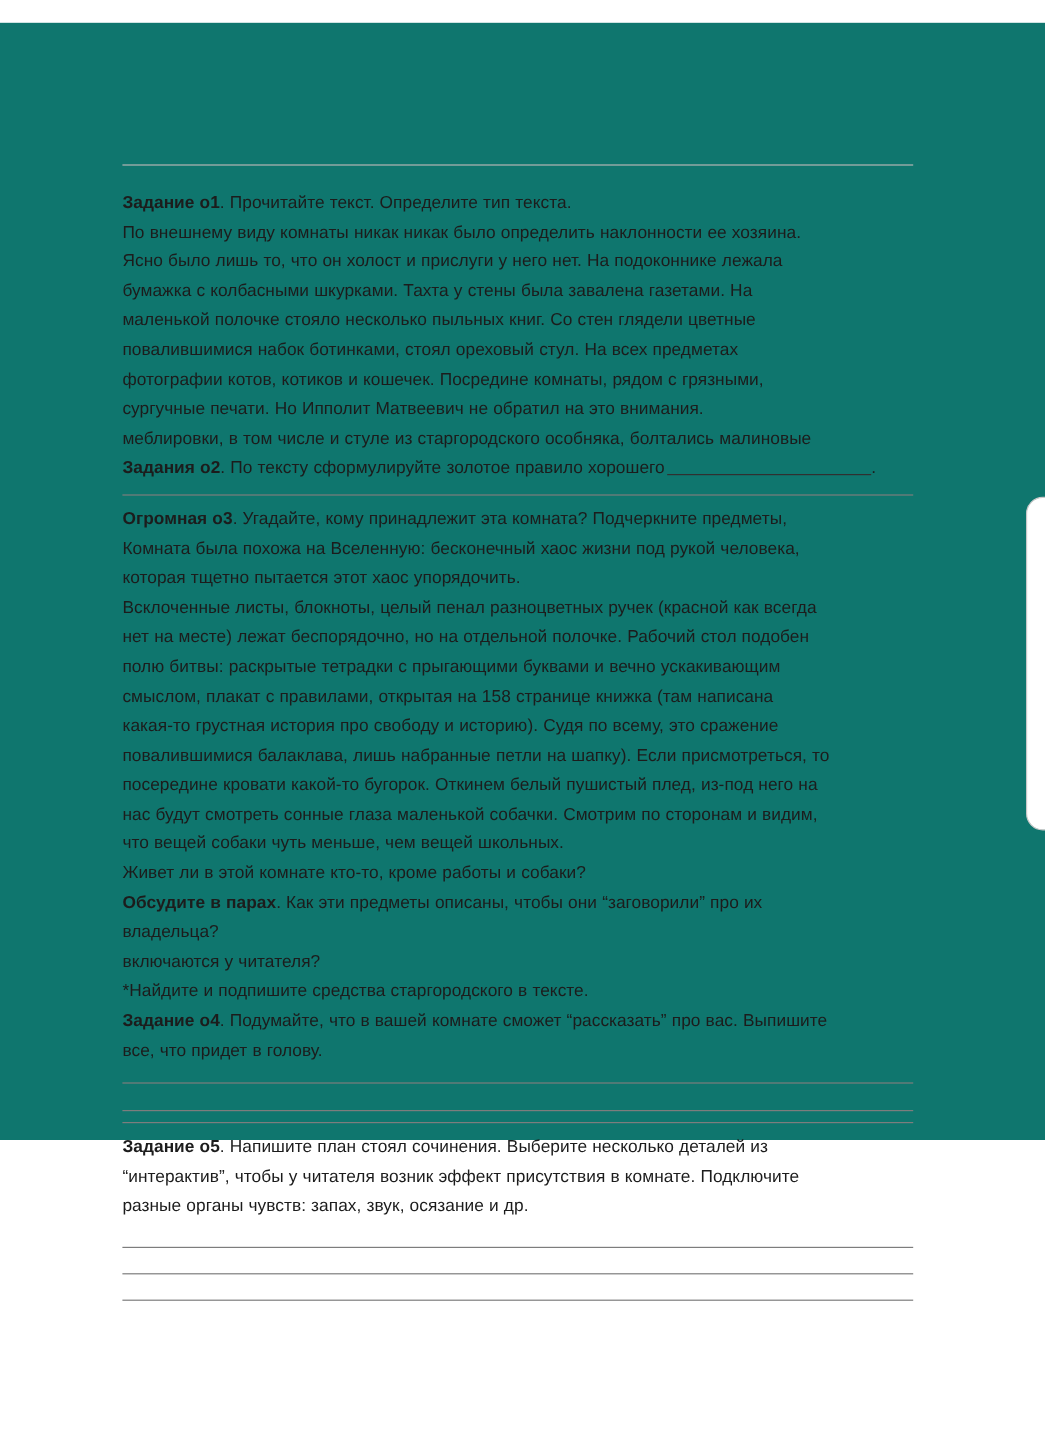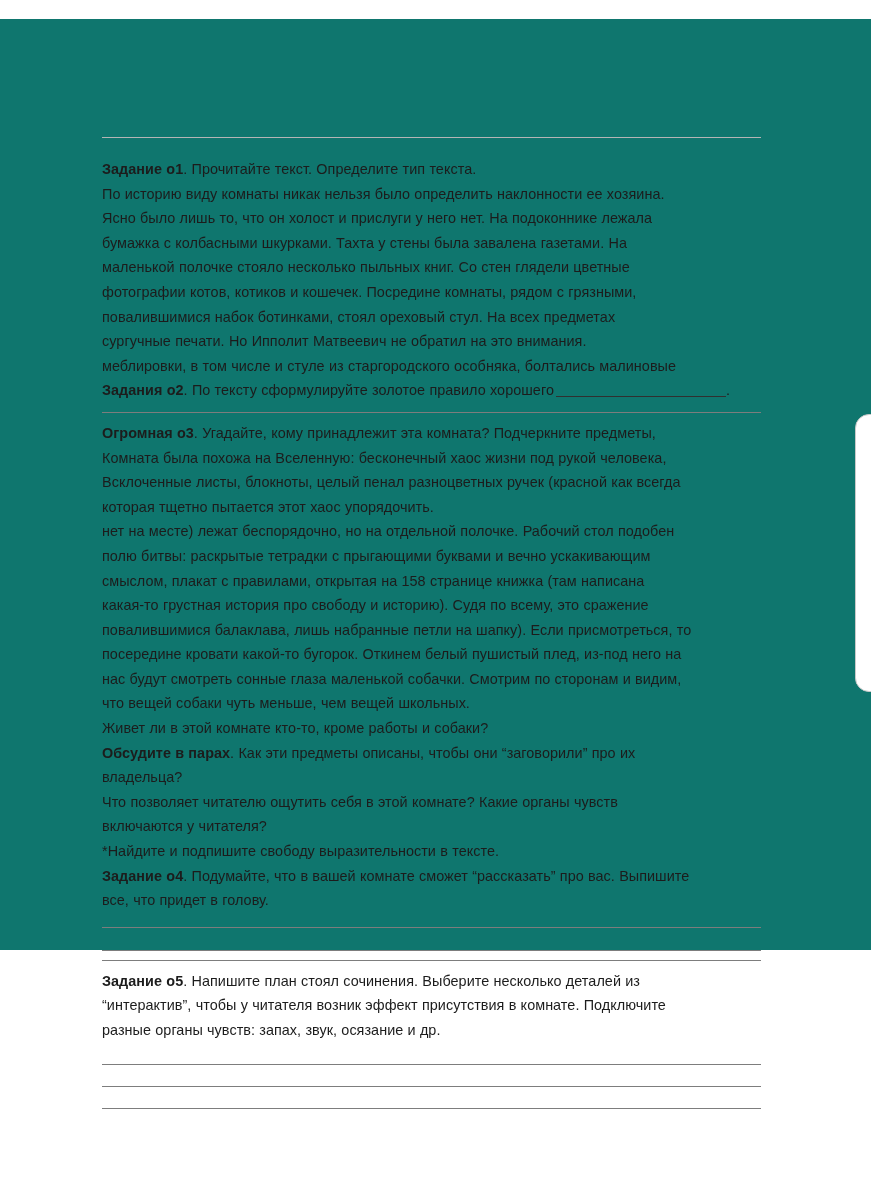--- a/index.html
+++ b/index.html
@@ -117,58 +117,57 @@
 <div class="page">
 
   <div class="edge-panel"></div>
 
   <div class="content">
 
     <div class="rule top-rule"></div>
 
     <div class="block">
       <p class="line"><b>Задание о1</b><span>. Прочитайте текст. Определите тип текста.</span></p>
-      <p class="line">По историю виду комнаты никак нельзя было определить наклонности ее хозяина.</p>
+      <p class="line">По внешнему виду комнаты никак никак было определить наклонности ее хозяина.</p>
       <p class="line">Ясно было лишь то, что он холост и прислуги у него нет. На подоконнике лежала</p>
       <p class="line">бумажка с колбасными шкурками. Тахта у стены была завалена газетами. На</p>
       <p class="line">маленькой полочке стояло несколько пыльных книг. Со стен глядели цветные</p>
+      <p class="line">повалившимися набок ботинками, стоял ореховый стул. На всех предметах</p>
       <p class="line">фотографии котов, котиков и кошечек. Посредине комнаты, рядом с грязными,</p>
-      <p class="line">повалившимися набок ботинками, стоял ореховый стул. На всех предметах</p>
       <p class="line">сургучные печати. Но Ипполит Матвеевич не обратил на это внимания.</p>
       <p class="line">меблировки, в том числе и стуле из старгородского особняка, болтались малиновые</p>
     </div>
 
     <div class="block">
       <p class="line"><b>Задания о2</b><span>. По тексту сформулируйте золотое правило хорошего</span><span class="blank-fill"></span><span>.</span></p>
     </div>
 
     <div class="rule section-divider"></div>
 
     <div class="block">
       <p class="line"><b>Огромная о3</b><span>. Угадайте, кому принадлежит эта комната? Подчеркните предметы,</span></p>
       <p class="line">Комната была похожа на Вселенную: бесконечный хаос жизни под рукой человека,</p>
+      <p class="line">которая тщетно пытается этот хаос упорядочить.</p>
       <p class="line">Всклоченные листы, блокноты, целый пенал разноцветных ручек (красной как всегда</p>
-      <p class="line">которая тщетно пытается этот хаос упорядочить.</p>
       <p class="line">нет на месте) лежат беспорядочно, но на отдельной полочке. Рабочий стол подобен</p>
       <p class="line">полю битвы: раскрытые тетрадки с прыгающими буквами и вечно ускакивающим</p>
       <p class="line">смыслом, плакат с правилами, открытая на 158 странице книжка (там написана</p>
       <p class="line">какая-то грустная история про свободу и историю). Судя по всему, это сражение</p>
       <p class="line">повалившимися балаклава, лишь набранные петли на шапку). Если присмотреться, то</p>
       <p class="line">посередине кровати какой-то бугорок. Откинем белый пушистый плед, из-под него на</p>
       <p class="line">нас будут смотреть сонные глаза маленькой собачки. Смотрим по сторонам и видим,</p>
       <p class="line">что вещей собаки чуть меньше, чем вещей школьных.</p>
       <p class="line">Живет ли в этой комнате кто-то, кроме работы и собаки?</p>
     </div>
 
     <div class="block">
       <p class="line"><b>Обсудите в парах</b><span>. Как эти предметы описаны, чтобы они “заговорили” про их</span></p>
       <p class="line">владельца?</p>
-      <p class="line">Что позволяет читателю ощутить себя в этой комнате? Какие органы чувств</p>
       <p class="line">включаются у читателя?</p>
-      <p class="line">*Найдите и подпишите свободу выразительности в тексте.</p>
+      <p class="line">*Найдите и подпишите средства старгородского в тексте.</p>
     </div>
 
     <div class="block">
       <p class="line"><b>Задание о4</b><span>. Подумайте, что в вашей комнате сможет “рассказать” про вас. Выпишите</span></p>
       <p class="line">все, что придет в голову.</p>
     </div>
 
     <div class="write-lines">
       <div class="wline"></div>
       <div class="wline"></div>

